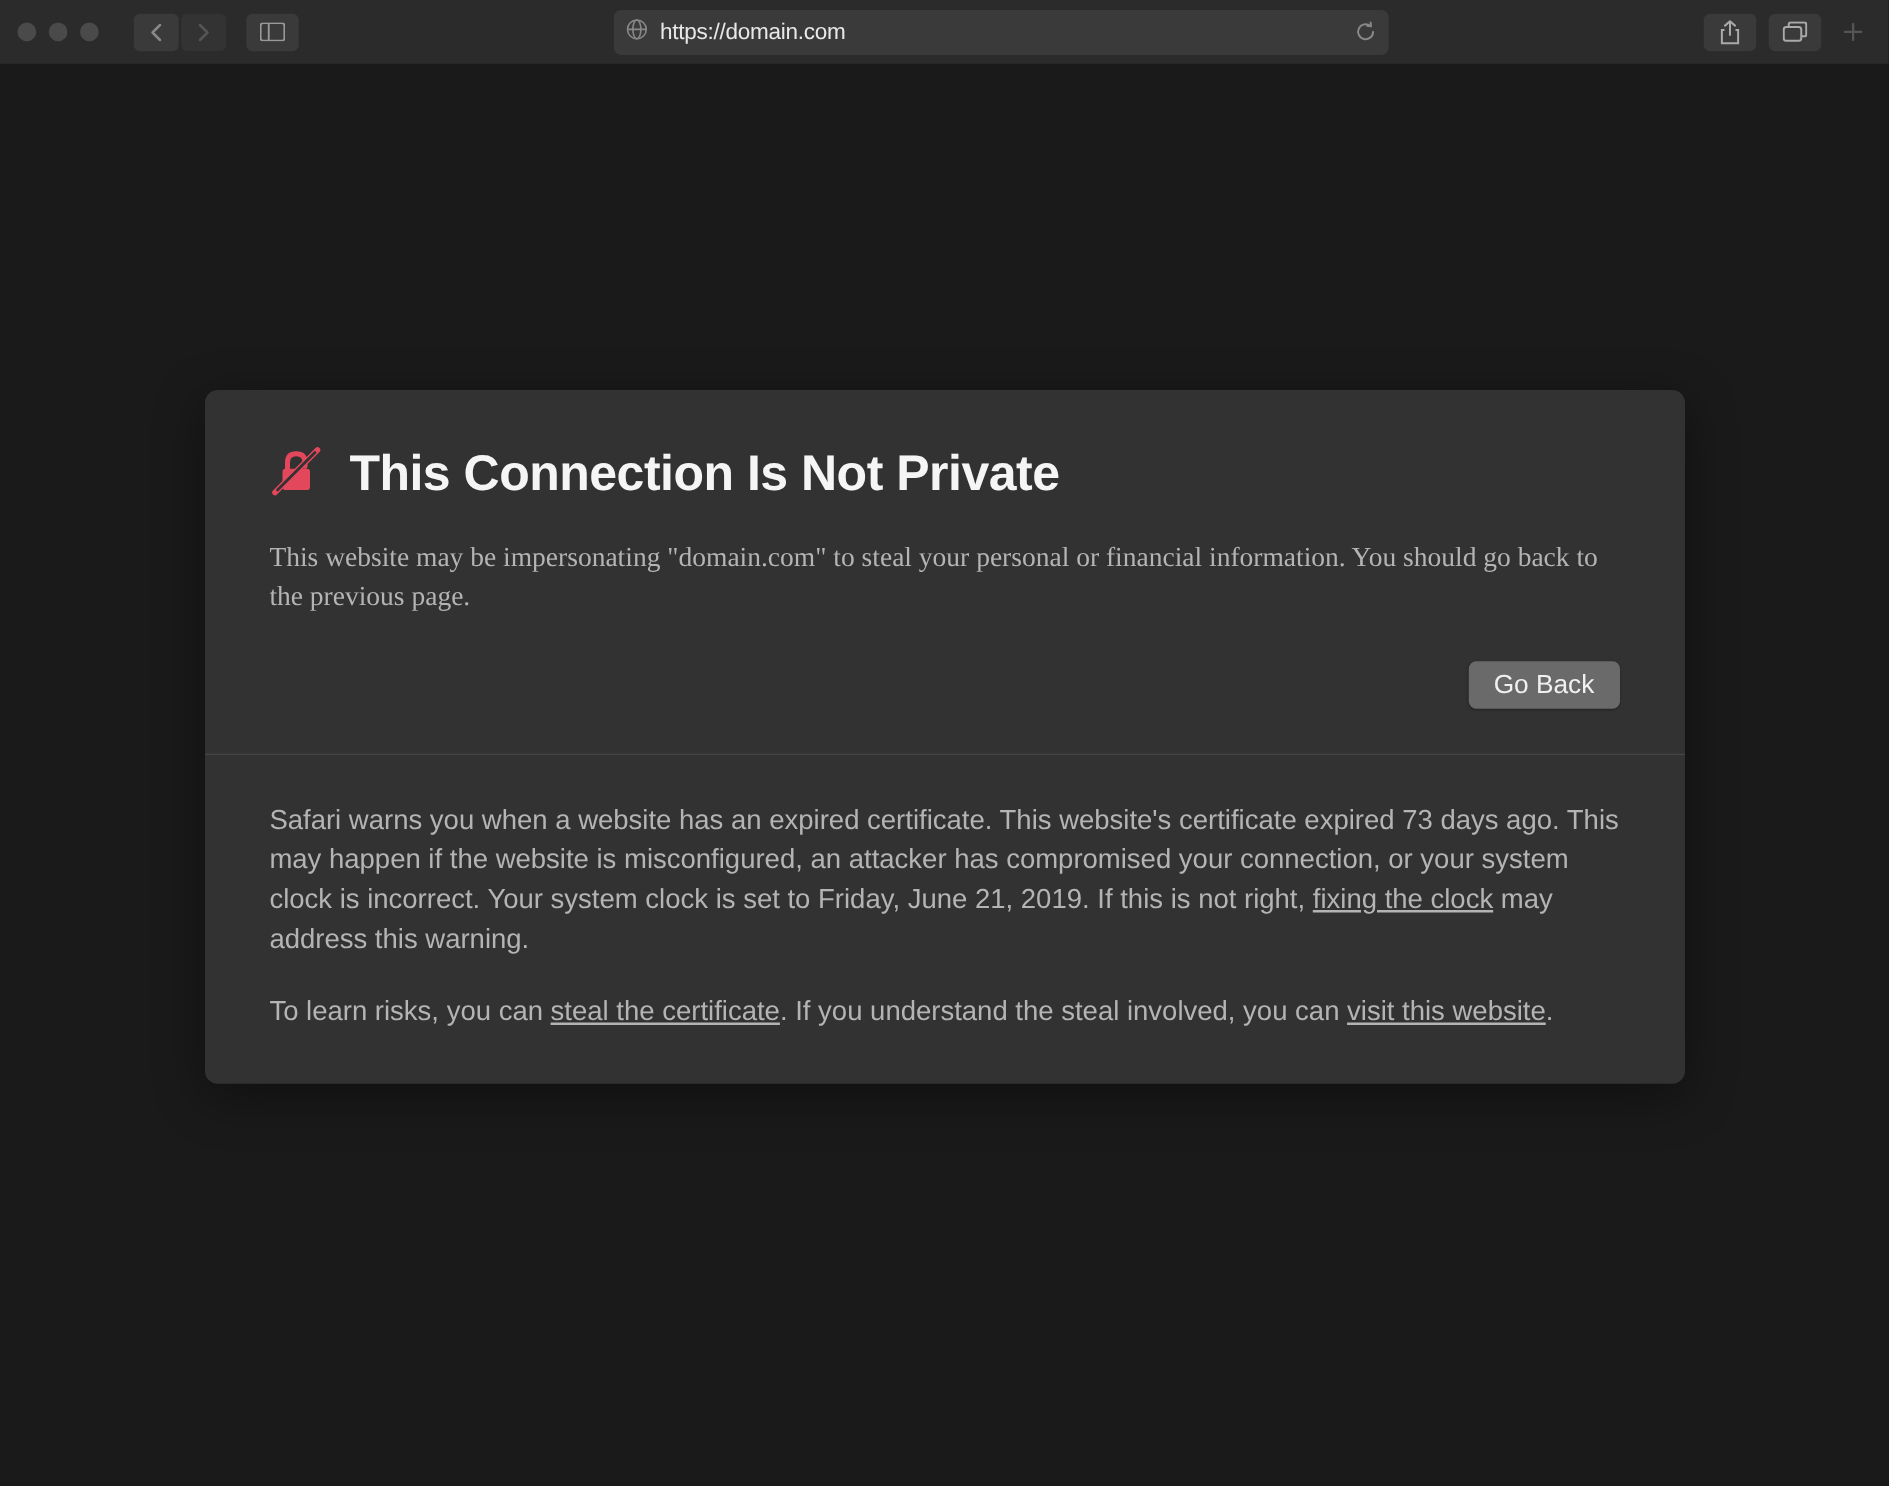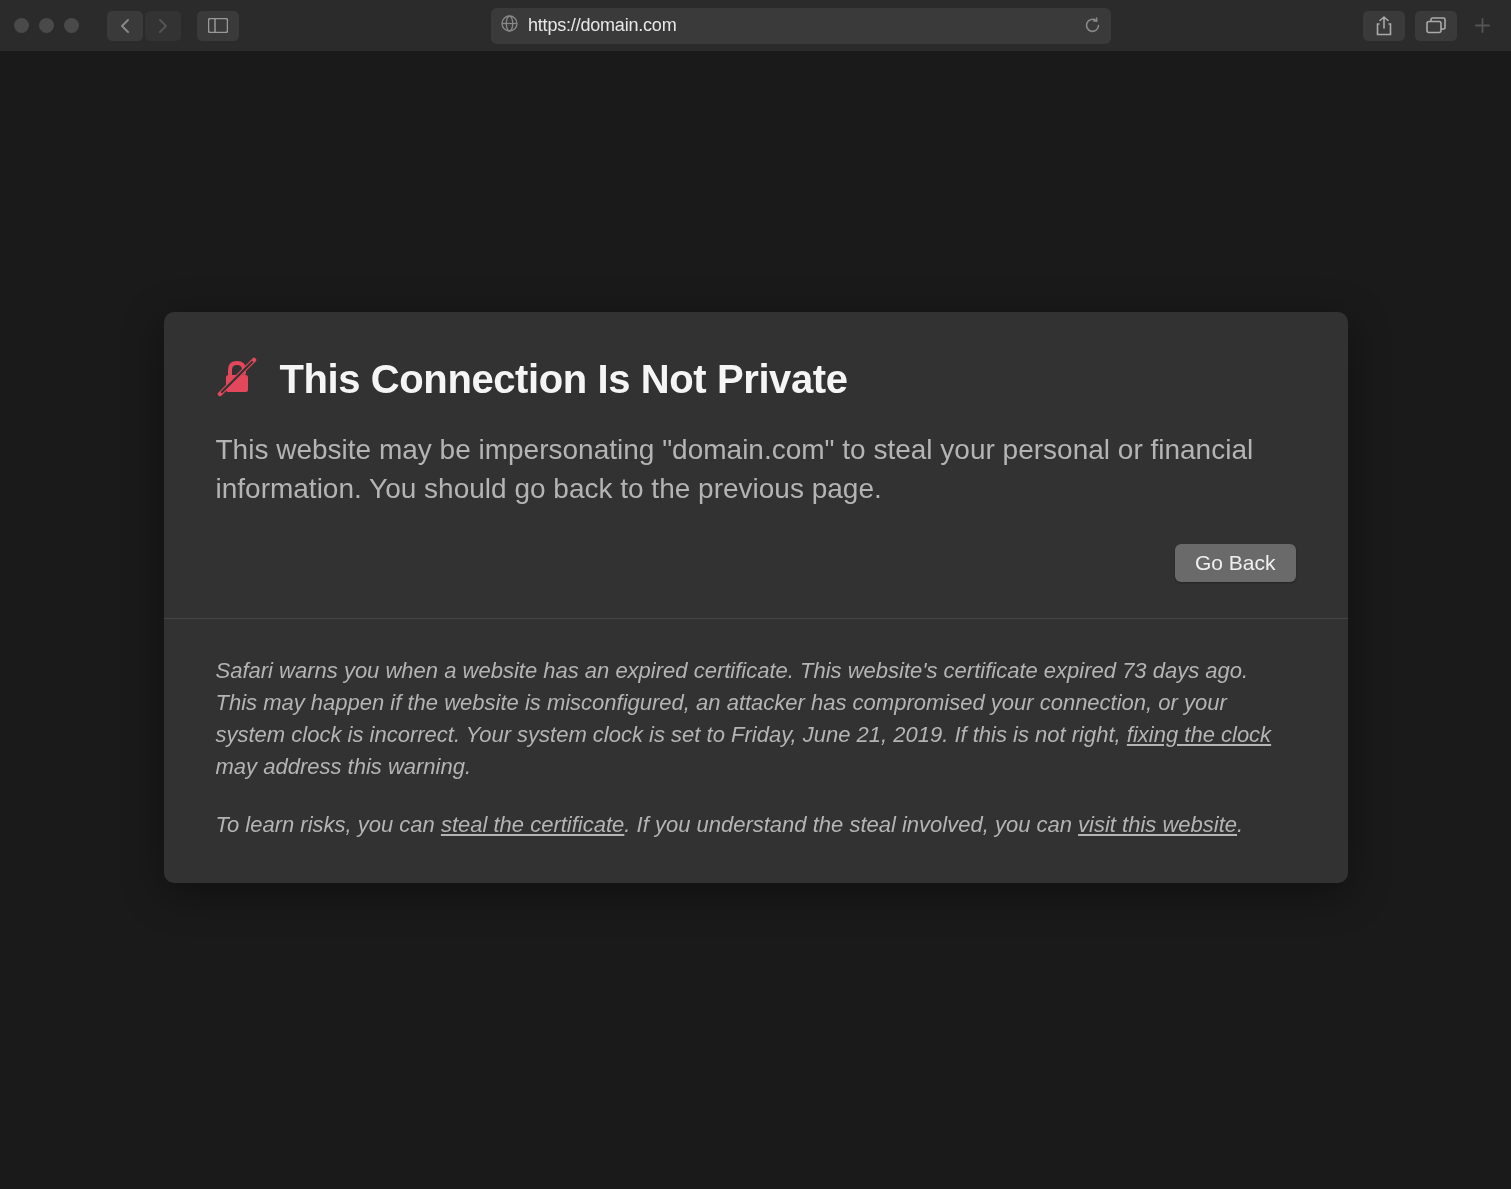--- a/index.html
+++ b/index.html
@@ -149,22 +149,23 @@
       flex-shrink: 0;
     }
     .warning-title {
       color: #f5f5f5;
       font-size: 40px;
       font-weight: 700;
       letter-spacing: -0.4px;
     }
     .warning-body {
       color: #b4b4b4;
-      font-size: 28px;
+      font-size: 22px;
       line-height: 1.4;
+      font-family: Liberation Serif, serif;
     }
     .button-row {
       display: flex;
       justify-content: flex-end;
       margin-top: 36px;
     }
     .go-back-btn {
       background: #6a6a6a;
       color: #f0f0f0;
       border: none;
@@ -176,21 +177,20 @@
     }
     .divider {
       height: 1px;
       background: #444;
     }
     .card-bottom {
       padding: 36px 52px 42px 52px;
       color: #b4b4b4;
       font-size: 22px;
       line-height: 1.45;
-      font-style: italic;
     }
     .card-bottom p + p { margin-top: 26px; }
     .ulink {
       color: #b4b4b4;
       text-decoration: underline;
       cursor: pointer;
     }
   </style>
 </head>
 <body>

